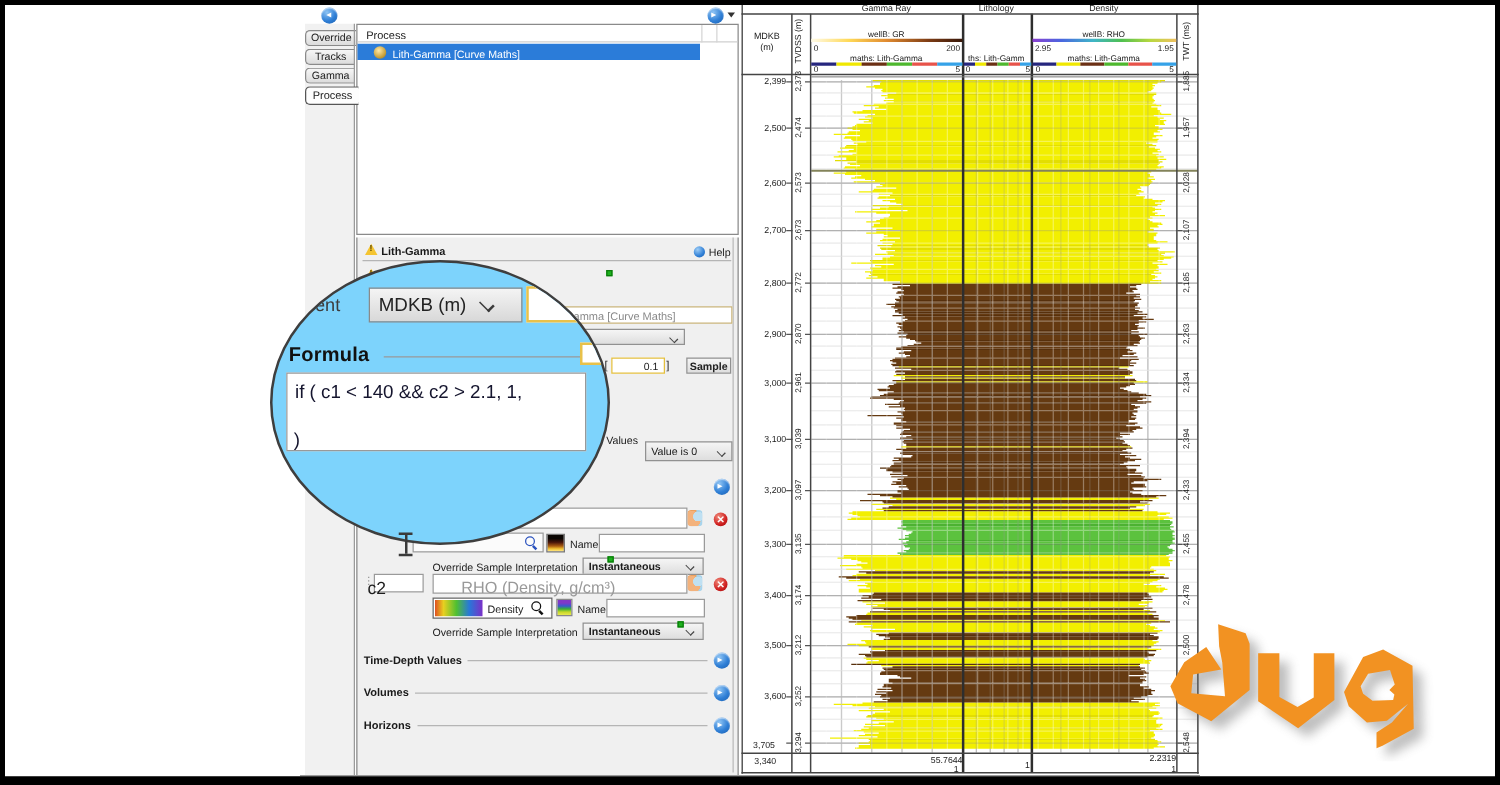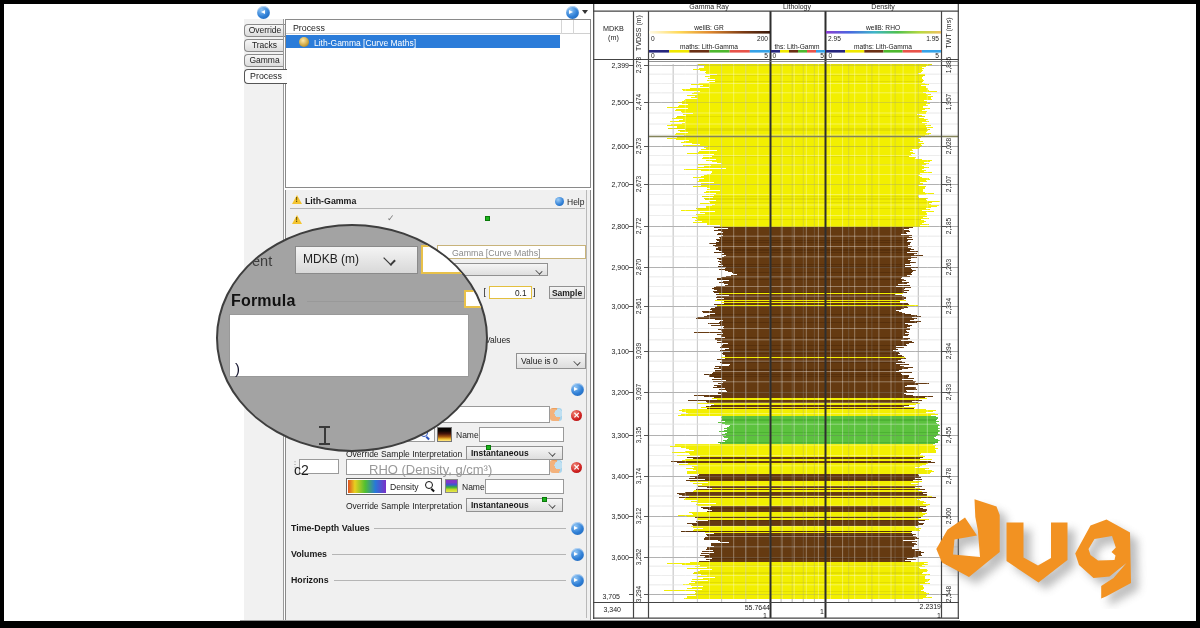--- a/index.html
+++ b/index.html
@@ -71,21 +71,21 @@
 
 <div class="combo" style="left:440px;top:263px;width:108px;height:13px"></div>
 <div class="chev" style="left:536px;top:266.5px"></div>
 
 <div class="t" style="left:483.5px;top:287px;font-size:9px">[</div>
 <div class="field" style="left:488.5px;top:285.5px;width:43.5px;height:13px;border:1.4px solid #e3bf3e"></div>
 <div class="t" style="left:515px;top:288px;font-size:8.3px">0.1</div>
 <div class="t" style="left:533px;top:287px;font-size:9px">]</div>
 <div class="combo" style="left:549px;top:285.5px;width:36px;height:13px;text-align:center;line-height:12px;font-weight:bold;color:#222">Sample</div>
 
-<div class="t" style="left:485px;top:335px;font-size:8.5px">Values</div>
+<div class="t" style="left:485px;top:347px;font-size:8.5px">Values</div>
 <div class="combo" style="left:516px;top:353px;width:70px;height:16px;line-height:15px;padding-left:4px">Value is 0</div>
 <div class="chev" style="left:574px;top:357.5px"></div>
 
 <div class="bluebtn" style="left:571px;top:383px"></div>
 
 <div class="field" style="left:300px;top:406px;width:250px;height:17px"></div>
 <div class="flame" style="left:550px;top:408px"></div>
 <div class="redx" style="left:571px;top:410px">✕</div>
 
 <div class="abs" style="left:323.5px;top:427px;width:2px;height:16px;background:#3a3a3a;z-index:6"></div>
@@ -256,30 +256,31 @@
 <text x="939" y="57.5" text-anchor="end" font-size="6.6">5</text>
 <text x="620" y="598.5" text-anchor="end" font-size="7">3,705</text>
 <text x="621" y="611.5" text-anchor="end" font-size="7">3,340</text>
 <text x="770" y="610" text-anchor="end" font-size="7">55.7644</text>
 <text x="767" y="617.5" text-anchor="end" font-size="7">1</text>
 <text x="822" y="614" text-anchor="middle" font-size="7">1</text>
 <text x="941" y="609" text-anchor="end" font-size="7">2.2319</text>
 <text x="941" y="617.5" text-anchor="end" font-size="7">1</text>
 </svg></div>
 
-<div class="abs" style="left:216px;top:224px;width:272px;height:228px;border-radius:50%;border:2.7px solid #3e3e3e;background:#a3a3a3;overflow:hidden;z-index:5">
+<div class="abs" style="left:216px;top:208px;width:272px;height:228px;border-radius:50%;border:2.7px solid #3e3e3e;background:#7dd3fc;overflow:hidden;z-index:5">
  <div style="position:relative;width:100%;height:100%;font-family:'Liberation Sans',sans-serif">
   <div class="t" style="left:34px;top:27px;font-size:14.5px;color:#3c3c3c">ent</div>
   <div class="abs" style="left:77px;top:20px;width:123px;height:28px;background:linear-gradient(#f4f4f4,#d8d8d8);border:1.4px solid #8a8a8a"></div>
-  <div class="t" style="left:85px;top:25.5px;font-size:12px;color:#222">MDKB (m)</div>
+  <div class="t" style="left:85px;top:25.5px;font-size:15px;color:#222">MDKB (m)</div>
   <div class="abs" style="left:166px;top:28px;width:11px;height:11px;border-right:2.6px solid #3a3a3a;border-bottom:2.6px solid #3a3a3a;transform:rotate(45deg) scale(1,.62)"></div>
   <div class="abs" style="left:203px;top:19px;width:60px;height:29px;background:#fff;border:2.6px solid #e8c14a"></div>
   <div class="t" style="left:13px;top:66px;font-size:16px;font-weight:bold;color:#111;letter-spacing:.2px">Formula</div>
   <div class="abs" style="left:89px;top:75px;width:168px;height:1.4px;background:#999"></div>
   <div class="abs" style="left:11px;top:88px;width:240px;height:63px;background:#fff;border:1.4px solid #999"></div>
+  <div class="t" style="left:18px;top:95px;font-size:15px;color:#15152e">if ( c1 &lt; 140 &amp;&amp; c2 &gt; 2.1, 1,</div>
   <div class="t" style="left:17px;top:134px;font-size:15px;color:#15152e">)</div>
   <div class="abs" style="left:246px;top:64px;width:34px;height:18px;background:#fff;border:2.6px solid #e8c14a"></div>
  </div>
 </div>
 
 <div class="abs" style="left:920px;top:482px;z-index:6"><svg id="logo" width="235" height="127" viewBox="918 480 235 127">
 <defs>
         <filter id="bl" x="-15%" y="-15%" width="140%" height="140%">
           <feGaussianBlur stdDeviation="4.4"></feGaussianBlur>
         </filter>

